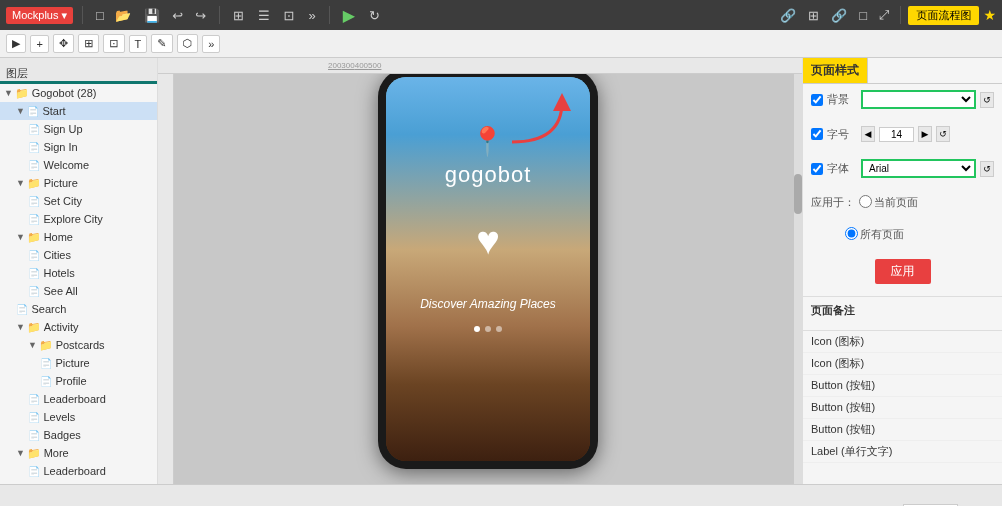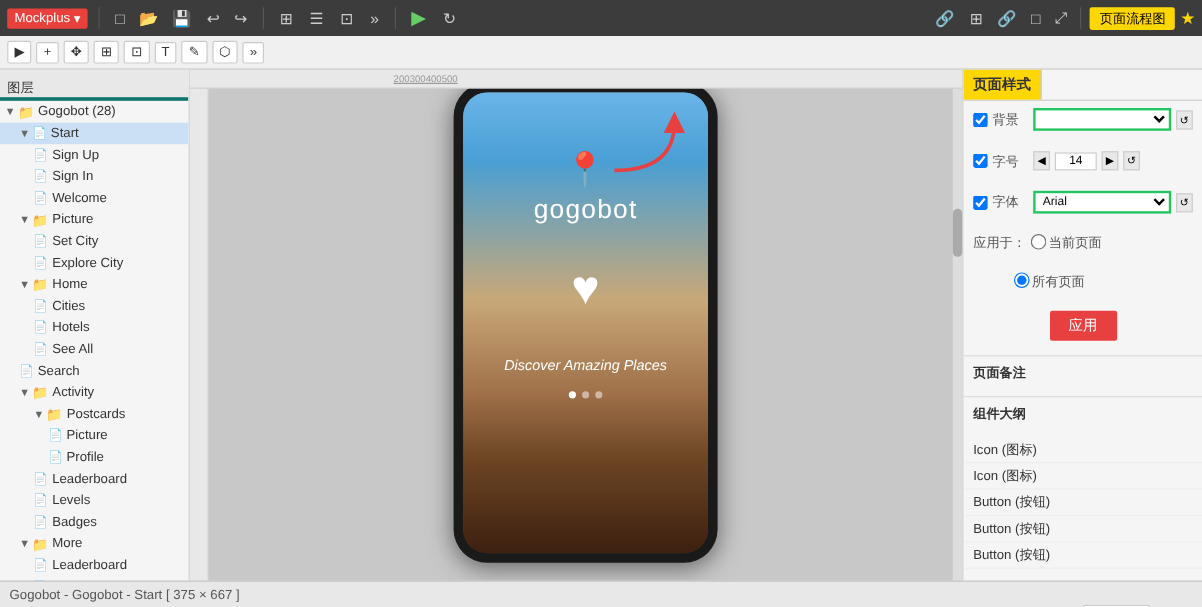--- a/index.html
+++ b/index.html
@@ -723,46 +723,45 @@
           <span>所有页面</span>
         </label>
       </div>
       <button class="apply-btn">应用</button>
     </div>
 
     <div class="panel-section">
       <div class="panel-section-title">页面备注</div>
     </div>
 
-    <div class="panel-section" style="border-bottom:none;">
-      <div class="panel-section-title">组件大纲</div>
-    </div>
     <div class="components-list">
       <div class="component-item">
         <span>Icon (图标)</span>
       </div>
       <div class="component-item">
         <span>Icon (图标)</span>
       </div>
       <div class="component-item">
         <span>Button (按钮)</span>
       </div>
       <div class="component-item">
         <span>Button (按钮)</span>
       </div>
       <div class="component-item">
         <span>Button (按钮)</span>
       </div>
+      <div class="component-item">
+        <span>Label (单行文字)</span>
+      </div>
     </div>
   </div>
 
 </div>
 
 <div class="bottom-bar">
-  <span>Gogobot - Gogobot - Start [ 375 × 667 ]</span>
   <div class="bottom-bar-right">
     <select class="zoom-select">
       <option>100%</option>
       <option>75%</option>
       <option>50%</option>
       <option>150%</option>
     </select>
     <span>👁</span>
     <span>⚙</span>
   </div>

